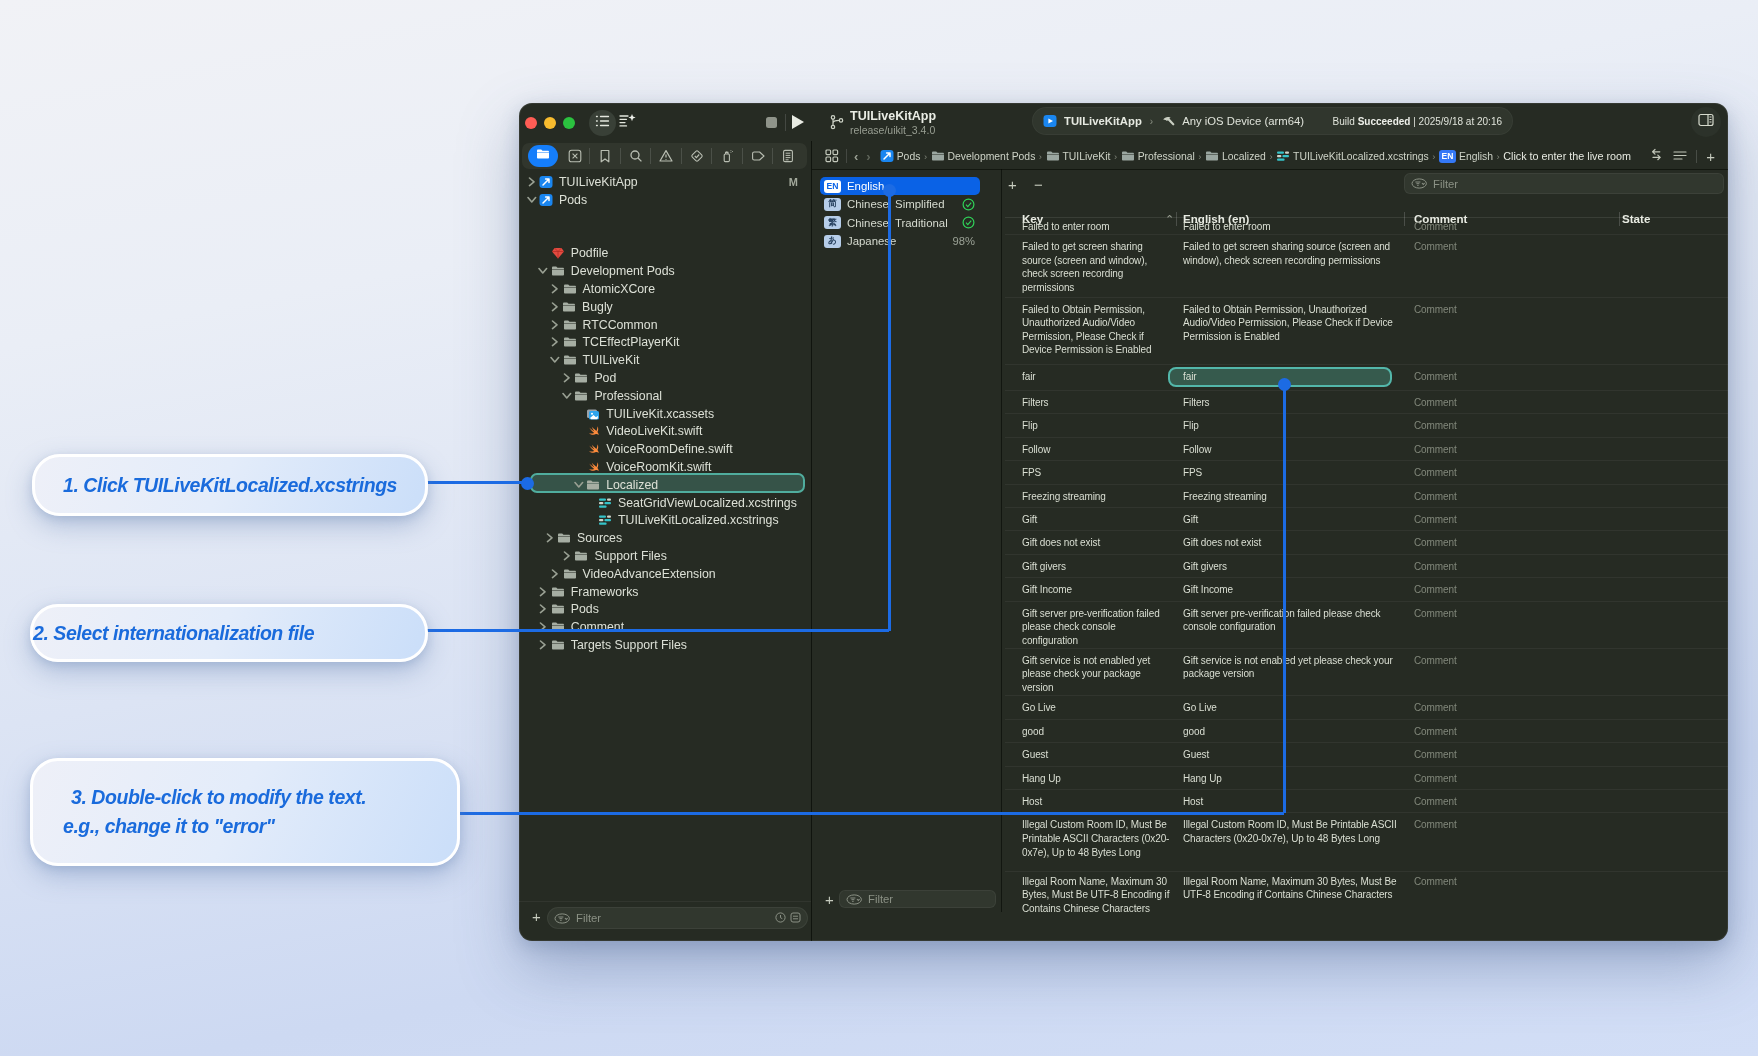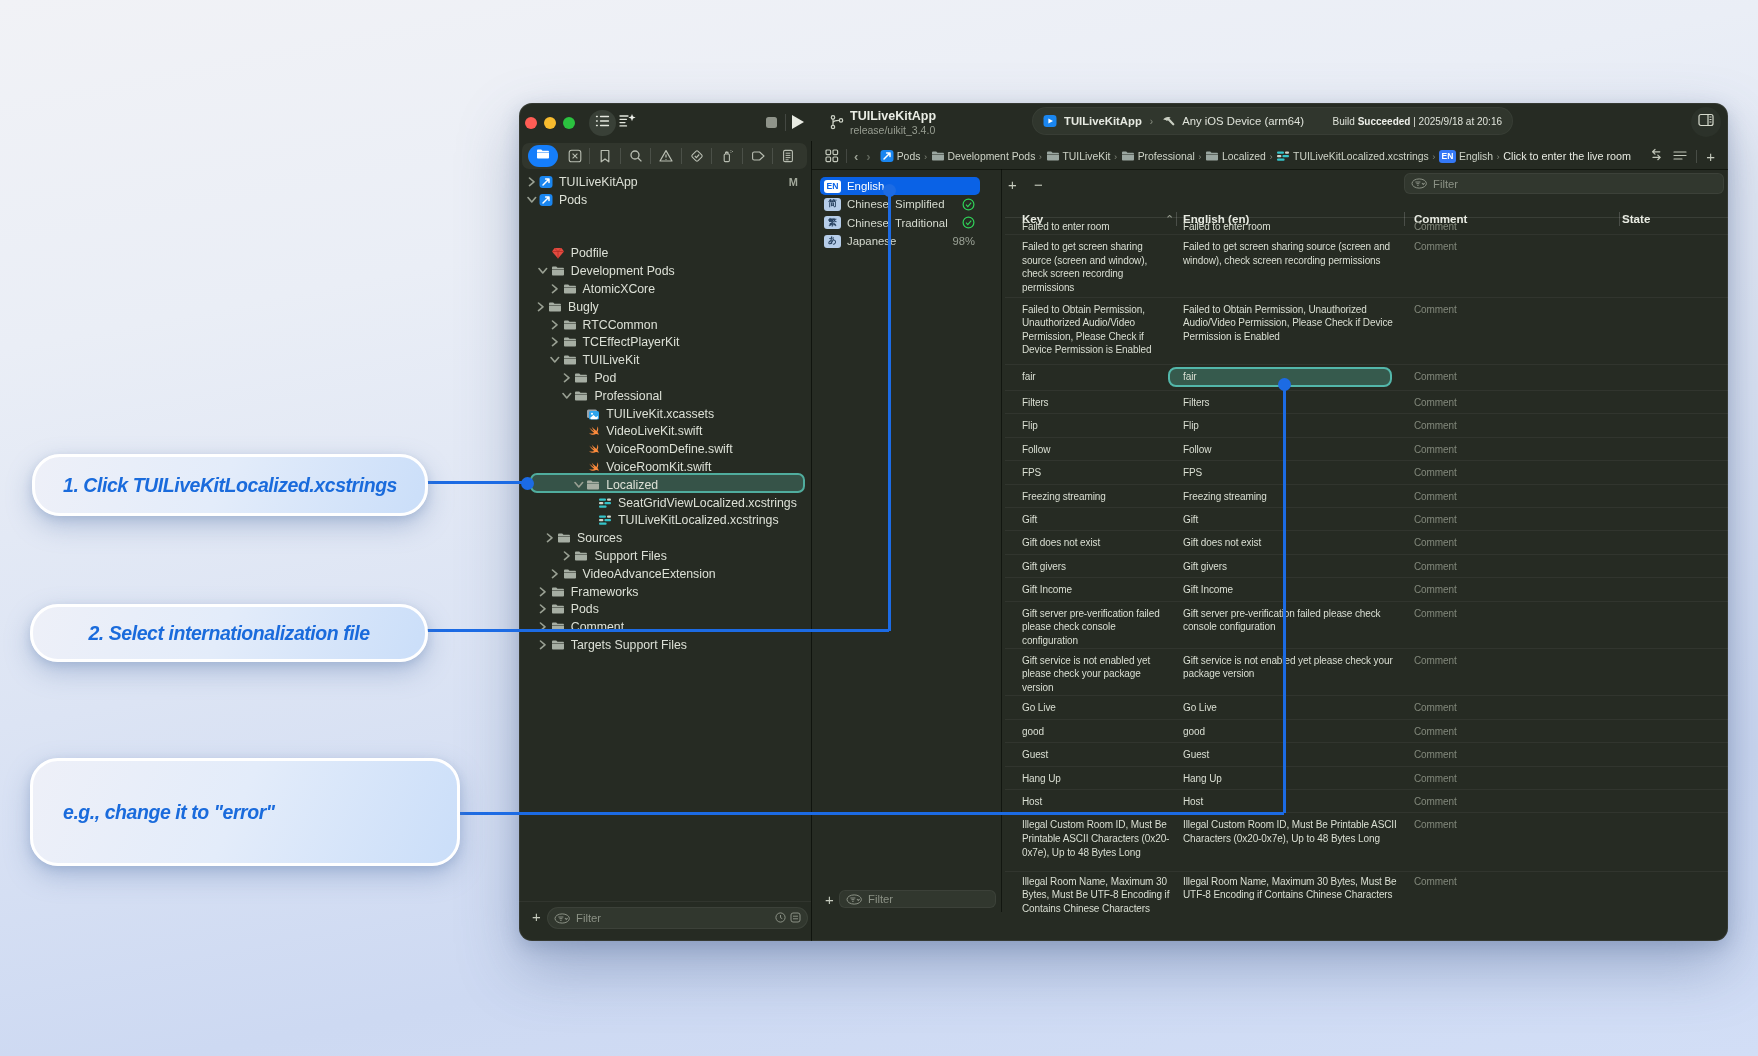--- a/index.html
+++ b/index.html
@@ -124,21 +124,21 @@
   .status-vline{width:1px;height:13px;background:rgba(255,255,255,.2);}
   
   .conn{position:absolute;background:#1c6be4;z-index:5;}
   .conn-dot{position:absolute;width:13px;height:13px;border-radius:50%;background:#1c6be4;z-index:6;}
   .callout{position:absolute;z-index:7;border:3.5px solid #fff;border-radius:28px;
     background:linear-gradient(115deg,#eef0f8 0%,#e3ecfa 48%,#cadef9 100%);
     box-shadow:0 10px 26px rgba(96,126,175,.38),0 3px 8px rgba(96,126,175,.22);
     color:#1a6bdc;font-style:italic;font-weight:bold;font-size:19.5px;letter-spacing:-.45px;
     display:flex;flex-direction:column;justify-content:center;}
   .callout-1{left:32px;top:454px;width:390px;height:56px;align-items:center;}
-  .callout-2{left:30px;top:604px;width:392px;height:52px;align-items:center;}
+  .callout-2{left:30px;top:604px;width:392px;height:52px;}
   .callout-3{left:30px;top:758px;width:394px;height:102px;padding-left:30px;line-height:29px;}
   .callout-3 .l1{margin-left:8px;}
 </style>
 </head>
 <body>
 
 <div class="stage">
 
   <div class="window">
 
@@ -327,21 +327,21 @@
               <path d="M1.5 1 L6 4.8 L1.5 8.6" fill="none" stroke="#99a093" stroke-width="1.6" stroke-linecap="round" stroke-linejoin="round"></path>
             </svg>
           </span>
           <span class="tree-ico">
             <svg width="14" height="14" viewBox="0 0 14 14">
               <path d="M1 3.6c0-.7.5-1.2 1.2-1.2h3l1.3 1.3h5.3c.7 0 1.2.5 1.2 1.2v.5H1z M1 6h12v4.4c0 .7-.5 1.2-1.2 1.2H2.2c-.7 0-1.2-.5-1.2-1.2z" fill="#a6aea3"></path>
             </svg>
           </span>
           <span class="tree-label">AtomicXCore</span>
         </div>
-        <div class="tree-row" style="padding-left: 15px;">
+        <div class="tree-row" style="padding-left: 29px;">
           <span class="tree-chev">
             <svg width="8" height="10" viewBox="0 0 8 10">
               <path d="M1.5 1 L6 4.8 L1.5 8.6" fill="none" stroke="#99a093" stroke-width="1.6" stroke-linecap="round" stroke-linejoin="round"></path>
             </svg>
           </span>
           <span class="tree-ico">
             <svg width="14" height="14" viewBox="0 0 14 14">
               <path d="M1 3.6c0-.7.5-1.2 1.2-1.2h3l1.3 1.3h5.3c.7 0 1.2.5 1.2 1.2v.5H1z M1 6h12v4.4c0 .7-.5 1.2-1.2 1.2H2.2c-.7 0-1.2-.5-1.2-1.2z" fill="#a6aea3"></path>
             </svg>
           </span>
@@ -935,15 +935,16 @@
   <div class="conn" style="left:1282.5px;top:384px;width:3px;height:429px;"></div>
   <div class="conn-dot" style="left:1277.5px;top:378px;"></div>
 
   <div class="callout callout-1">
       <span>1. Click TUILiveKitLocalized.xcstrings</span>
     </div>
   <div class="callout callout-2">
       <span>2. Select internationalization file</span>
     </div>
   <div class="callout callout-3">
+    <span class="l1">3. Double-click to modify the text.</span>
     <span class="l2">e.g., change it to "error"</span>
   </div>
 </div>
 
 </body></html>

